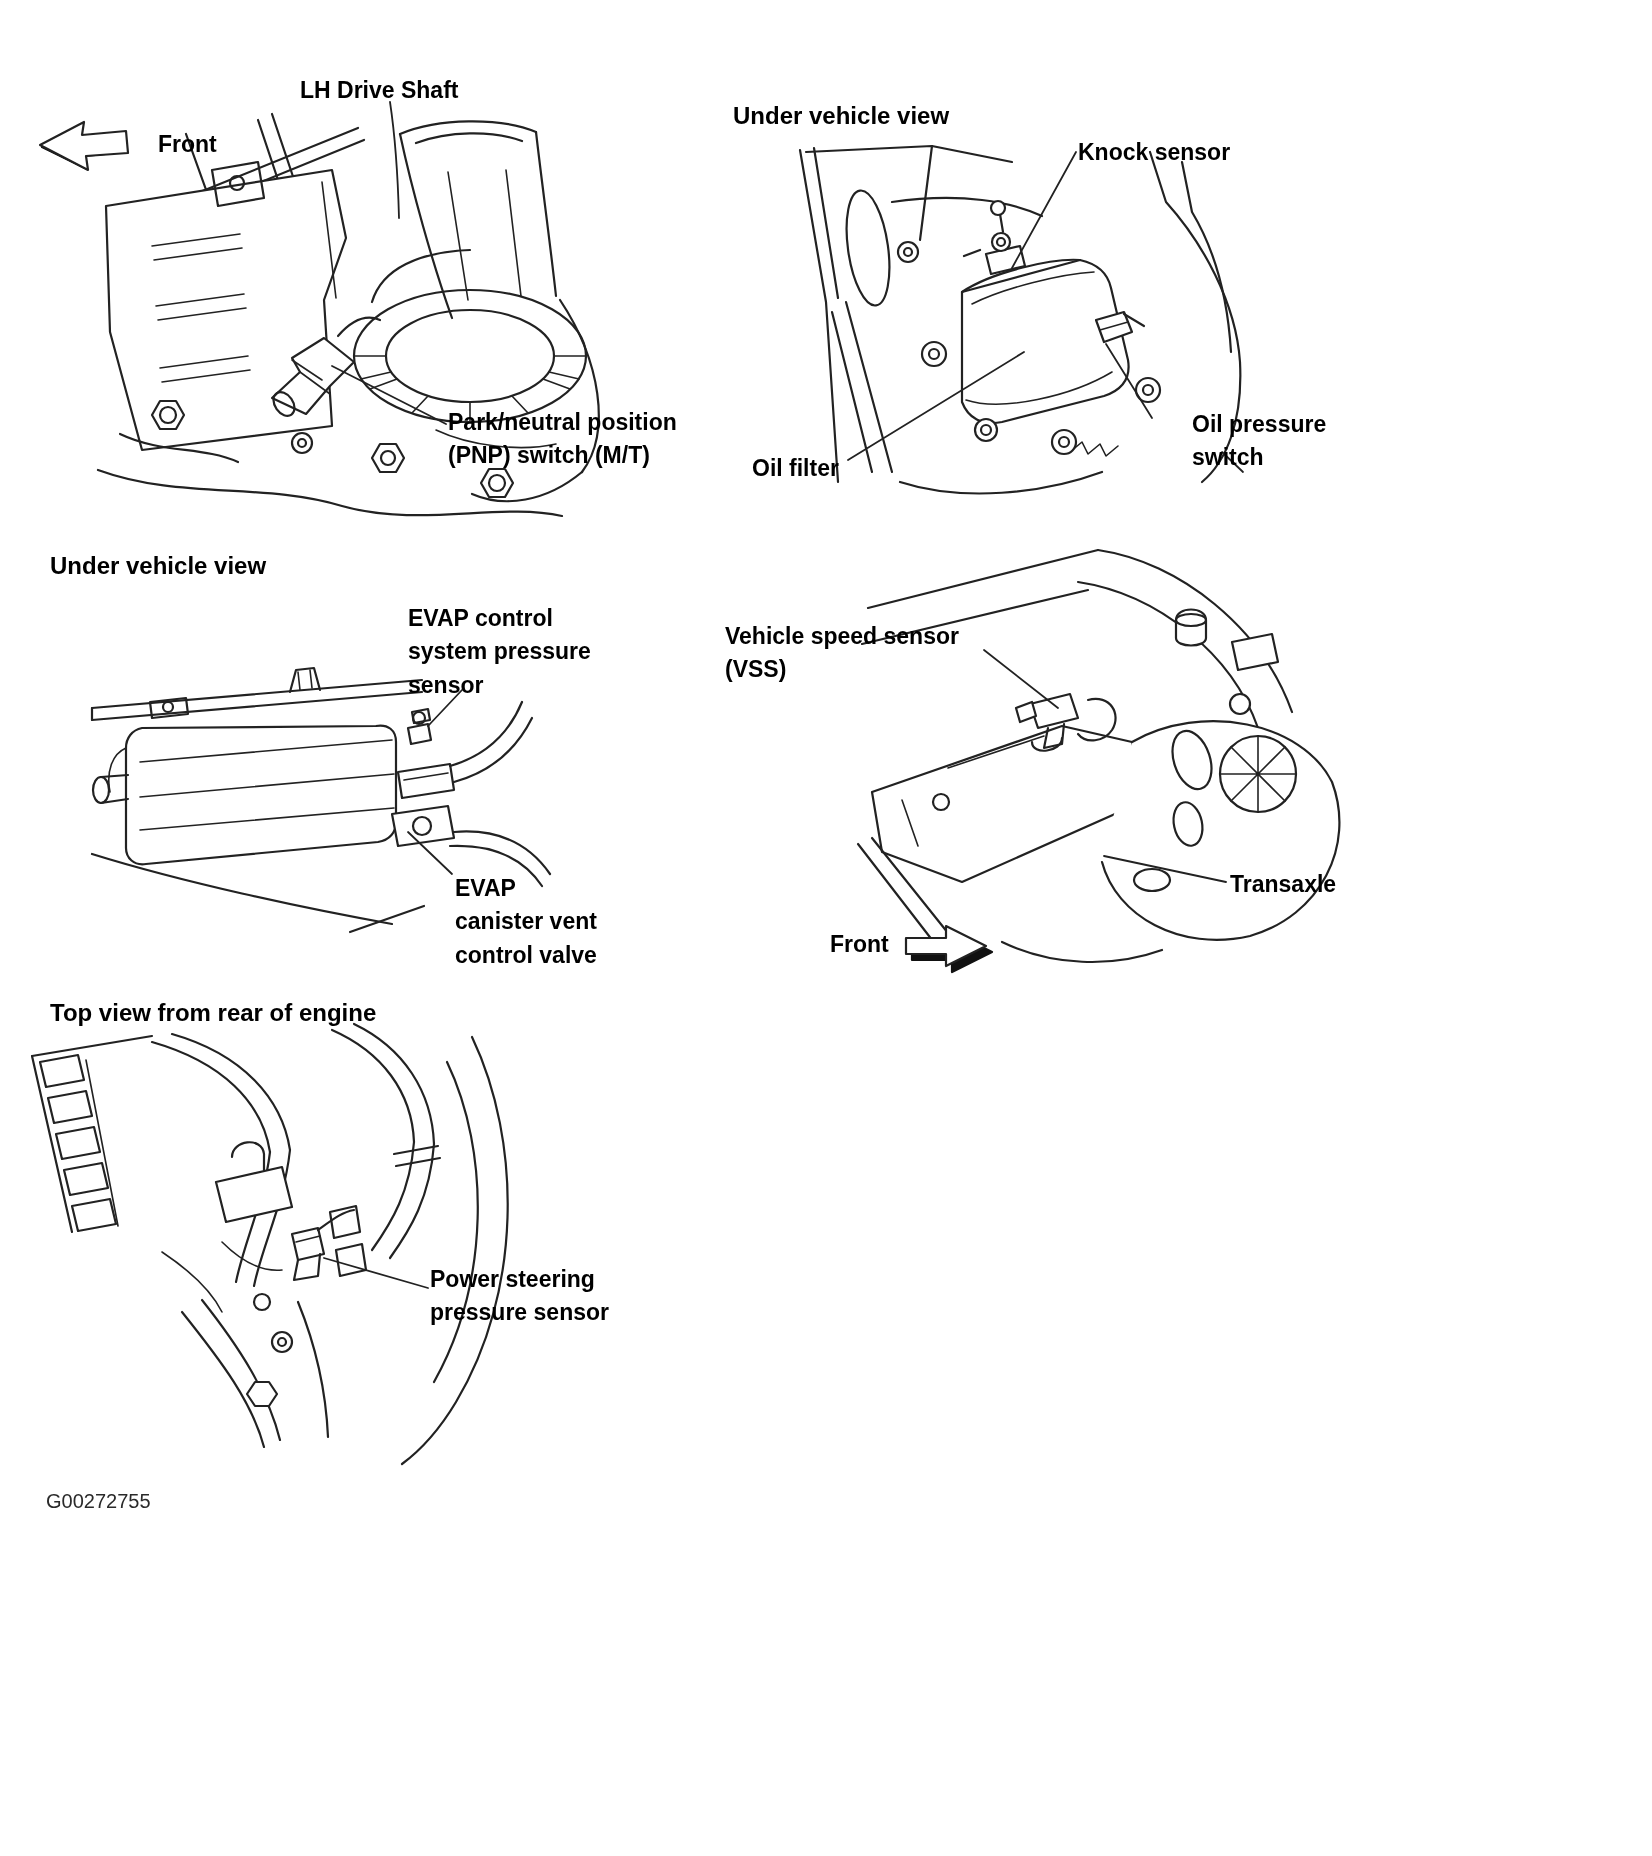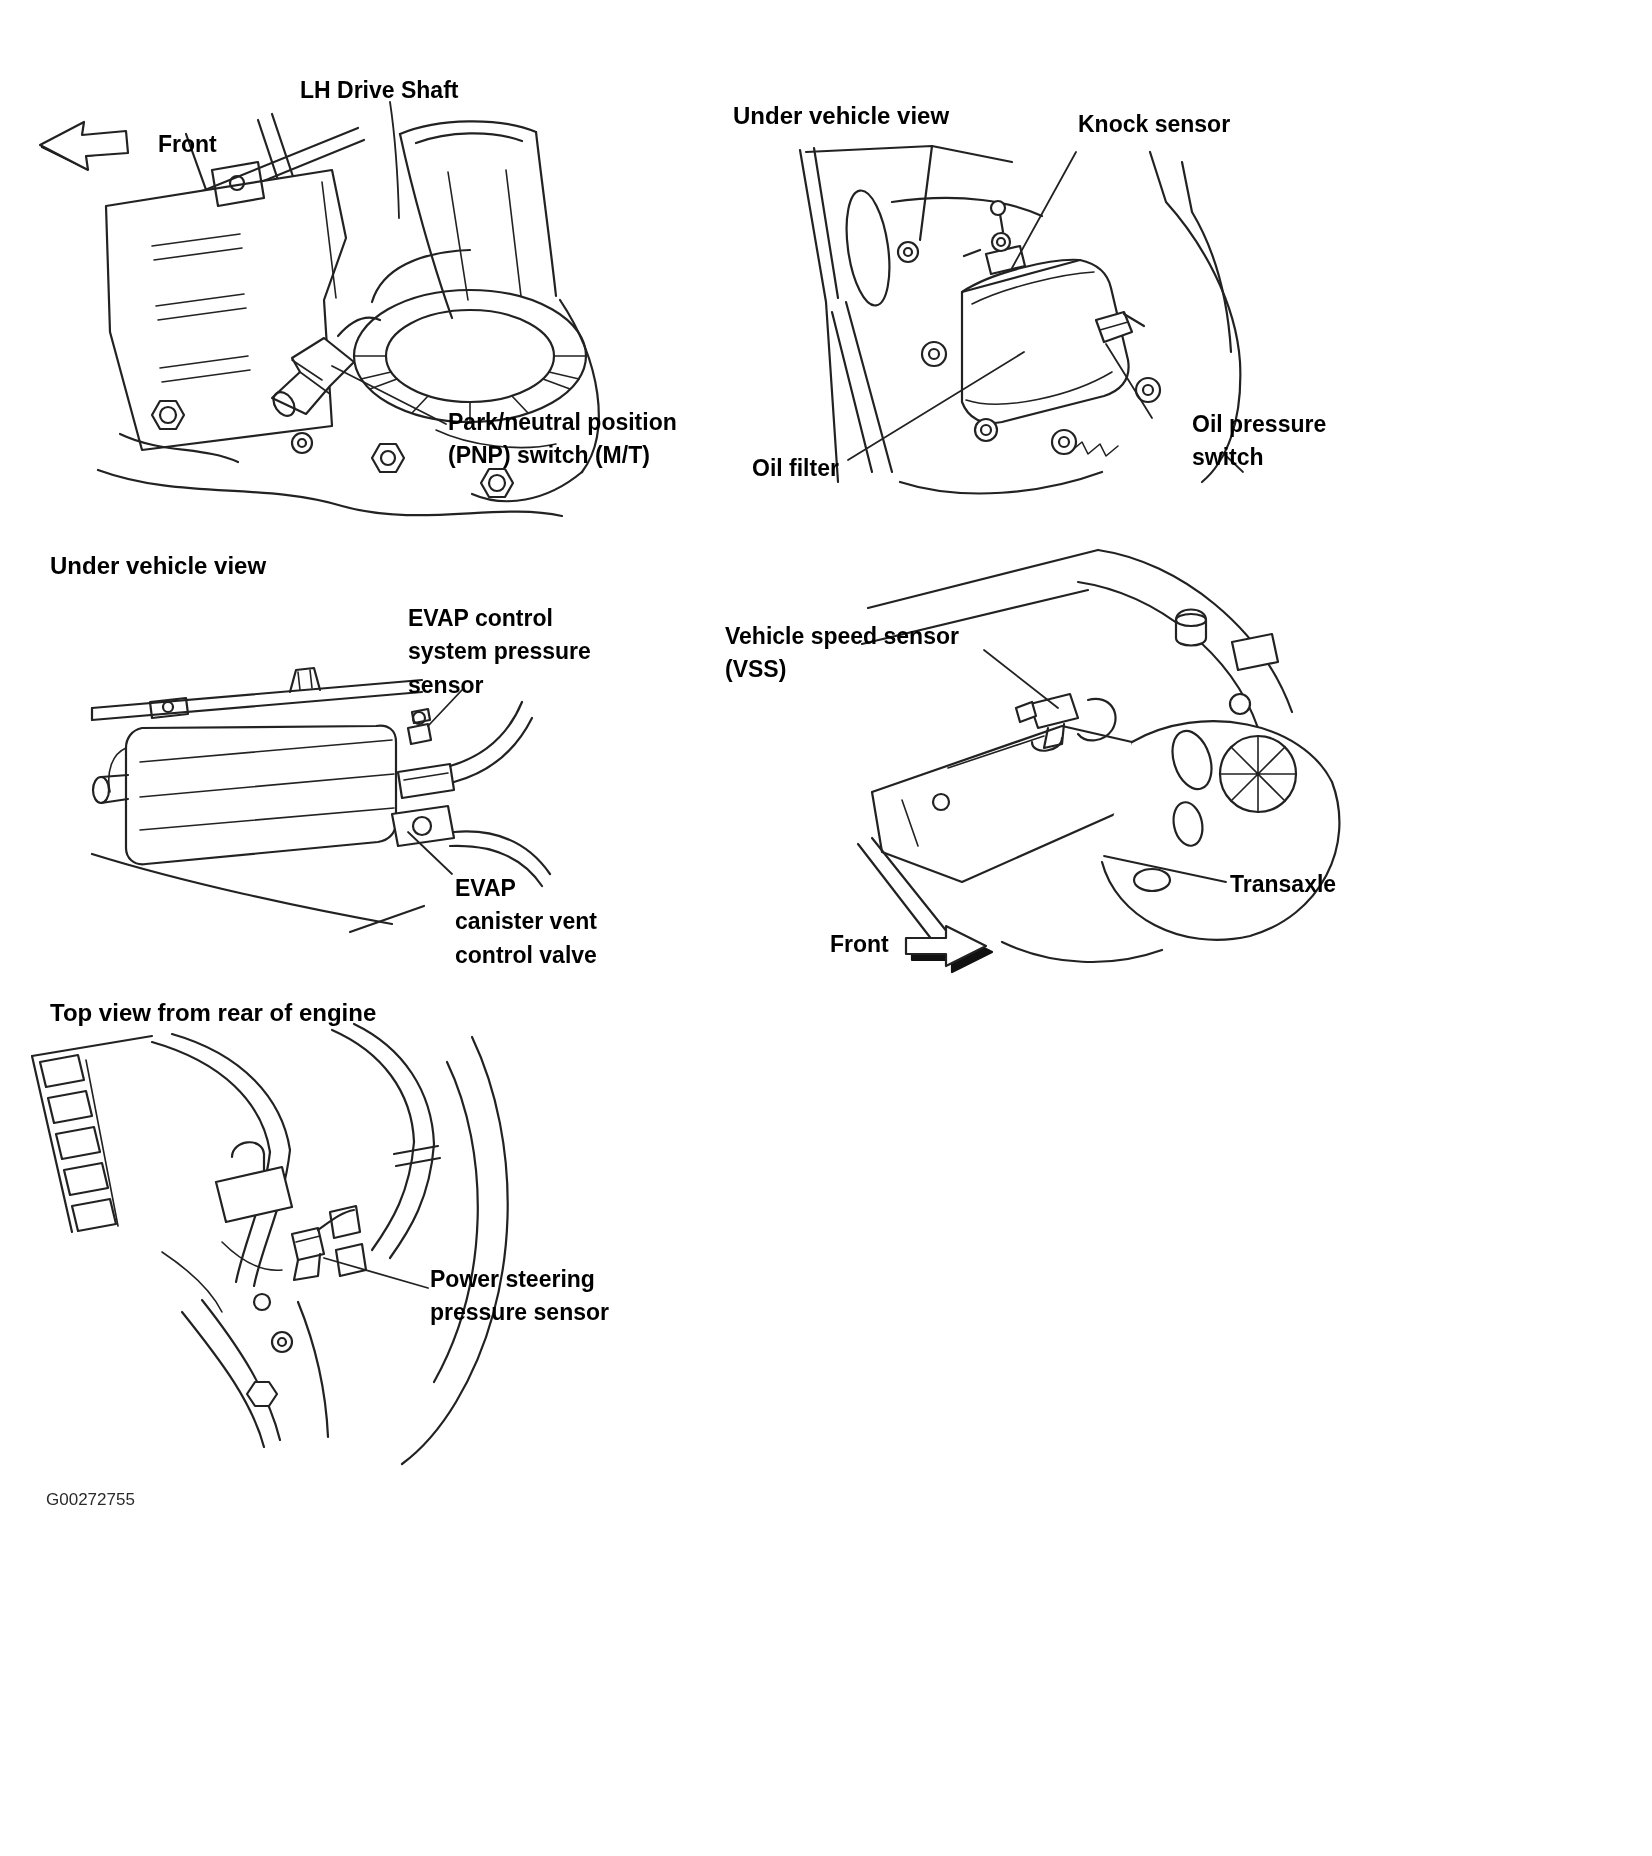--- a/index.html
+++ b/index.html
@@ -9,21 +9,21 @@
   svg.art{position:absolute;left:0;top:0;width:1652px;height:1856px;}
   svg.art path, svg.art polyline, svg.art ellipse, svg.art circle, svg.art polygon{
       fill:none;stroke:#222222;stroke-width:2.2;stroke-linecap:round;stroke-linejoin:round;}
   svg.art .fillw{fill:#ffffff;}
   svg.art .fillb{fill:#111111;stroke:#111111;}
   svg.art .leader{stroke-width:1.8;}
   svg.art .thin{stroke-width:1.6;}
   .label{position:absolute;font-weight:600;font-size:23px;line-height:1.45;
          color:#000000;white-space:pre-line;}
   .label.bold{font-weight:700;font-size:24px;}
-  .figcode{position:absolute;font-weight:400;font-size:17px;color:#2a2a2a;}
+  .figcode{position:absolute;font-weight:400;font-size:20px;color:#2a2a2a;}
 </style>
 </head>
 <body>
 
 <div class="page">
 
   <svg class="art" viewBox="0 0 1652 1856" aria-hidden="true">
 
     <g>
 
@@ -279,21 +279,21 @@
       <path d="M428 1288 L324 1258" class="leader"></path>
     </g>
   </svg>
 
   <div class="label" style="left:300px;top:74px;">LH Drive Shaft</div>
   <div class="label" style="left:158px;top:128px;">Front</div>
   <div class="label" style="left:448px;top:406px;">Park/neutral position
 (PNP) switch (M/T)</div>
 
   <div class="label bold" style="left:733px;top:99px;">Under vehicle view</div>
-  <div class="label" style="left:1078px;top:108px;">Knock sensor</div>
+  <div class="label" style="left:1078px;top:136px;">Knock sensor</div>
   <div class="label" style="left:752px;top:452px;">Oil filter</div>
   <div class="label" style="left:1192px;top:408px;">Oil pressure
 switch</div>
 
   <div class="label bold" style="left:50px;top:549px;">Under vehicle view</div>
   <div class="label" style="left:408px;top:602px;">EVAP control
 system pressure
 sensor</div>
   <div class="label" style="left:455px;top:872px;">EVAP
 canister vent

